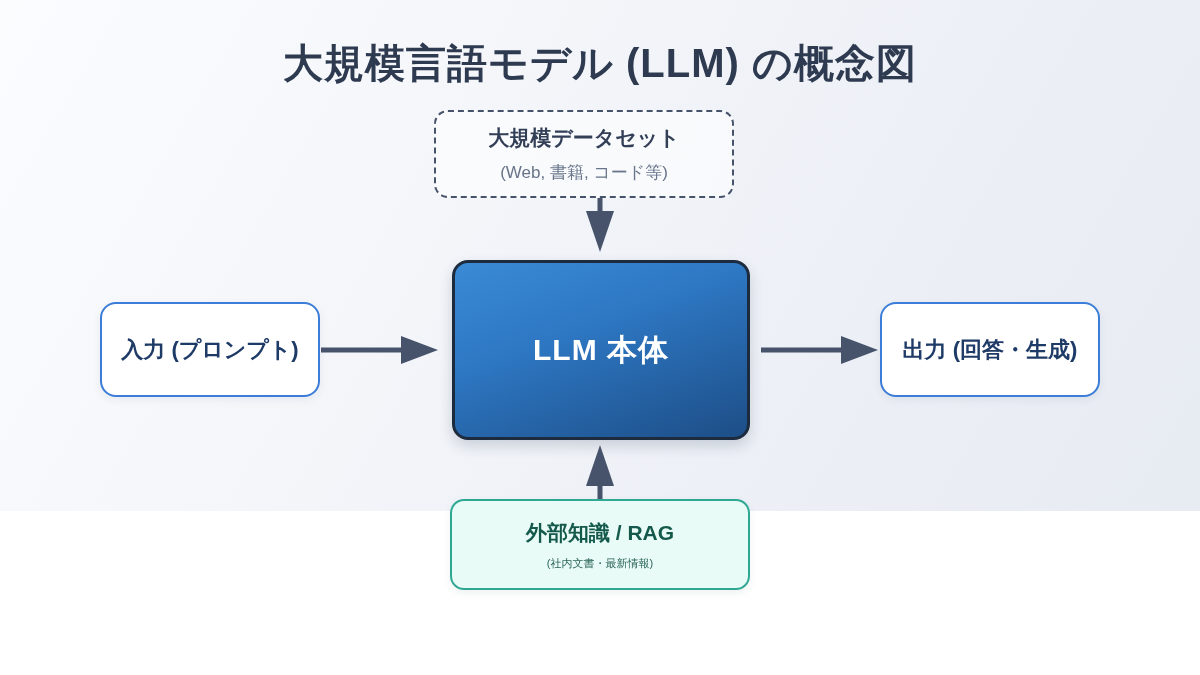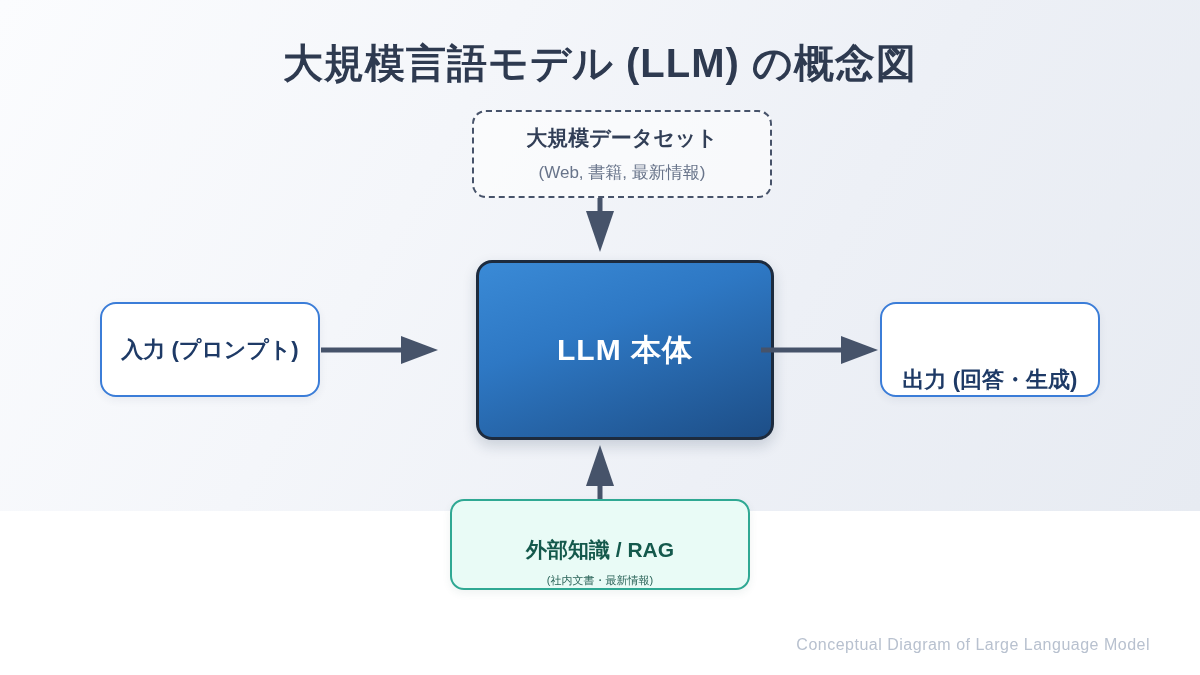--- a/index.html
+++ b/index.html
@@ -27,66 +27,65 @@
   .box {
     position: absolute;
     display: flex;
     flex-direction: column;
     align-items: center;
     justify-content: center;
   }
 
   
   .dataset {
-    left: 472px; top: 110px;
+    left: 434px; top: 110px;
     width: 300px; height: 88px;
     border: 2px dashed #47536a;
     border-radius: 14px;
     background: rgba(255,255,255,0.55);
     gap: 9px;
   }
   .dataset-label { font-size: 21px; font-weight: 700; color: #323f57; }
   .dataset-sub   { font-size: 17px; color: #68748a; }
 
   
   .llm {
-    left: 476px; top: 260px;
+    left: 452px; top: 260px;
     width: 298px; height: 180px;
     border: 3px solid #1d2b3e;
     border-radius: 16px;
     background: linear-gradient(160deg, #3a8ad6 0%, #2e78c4 38%, #1d4e87 100%);
     box-shadow: 0 6px 14px rgba(30,50,80,0.18);
     gap: 32px;
   }
   .llm-label { font-size: 30px; font-weight: 700; color: #ffffff; letter-spacing: 1px; }
   .llm-sub   { font-size: 20px; color: #d8e7f6; }
 
   
   .io {
     width: 220px; height: 95px;
     top: 302px;
     border: 2.5px solid #3b7dd8;
     border-radius: 16px;
     background: #ffffff;
     box-shadow: 0 3px 8px rgba(40,60,90,0.07);
   }
   .input  { left: 100px; }
-  .output { left: 880px; justify-content: flex-end; }
+  .output { left: 880px; }
   .io-label { font-size: 22px; font-weight: 700; color: #1e3a66; }
 
   
   .rag {
     left: 450px; top: 499px;
     width: 300px; height: 91px;
     border: 2.5px solid #2fa893;
     border-radius: 14px;
     background: #e9fbf6;
     box-shadow: 0 3px 8px rgba(40,90,80,0.08);
     gap: 9px;
-    justify-content: flex-end;
   }
   .rag-label { font-size: 21px; font-weight: 700; color: #14594c; }
   .rag-sub   { font-size: 11px; color: #2b6459; }
 
   .arrow { position: absolute; }
   .arrow * { fill: #46536a; }
 
   .arrow-down  { left: 584px; top: 198px; }
   .arrow-up    { left: 584px; top: 443px; }
   .arrow-in    { left: 321px; top: 334px; }
@@ -102,21 +101,21 @@
 </style>
 </head>
 <body>
 
 <div class="stage">
 
   <div class="title">大規模言語モデル (LLM) の概念図</div>
 
   <div class="box dataset">
     <div class="dataset-label">大規模データセット</div>
-    <div class="dataset-sub">(Web, 書籍, 最新情報)</div>
+    <div class="dataset-sub">(Web, 書籍, コード等)</div>
   </div>
 
   <svg class="arrow arrow-down" width="32" height="56" viewBox="0 0 32 56">
     <rect x="13.5" y="0" width="5" height="17"></rect>
     <polygon points="2,13 30,13 16,54"></polygon>
   </svg>
 
   <div class="box llm">
     <div class="llm-label">LLM 本体</div>
   </div>
@@ -142,15 +141,14 @@
   <svg class="arrow arrow-up" width="32" height="56" viewBox="0 0 32 56">
     <polygon points="16,2 30,43 2,43"></polygon>
     <rect x="13.5" y="39" width="5" height="17"></rect>
   </svg>
 
   <div class="box rag">
     <div class="rag-label">外部知識 / RAG</div>
     <div class="rag-sub">(社内文書・最新情報)</div>
   </div>
 
-  <div class="footer">Conceptual Diagram of Large Language Model</div>
 
 </div>
 
 </body></html>

